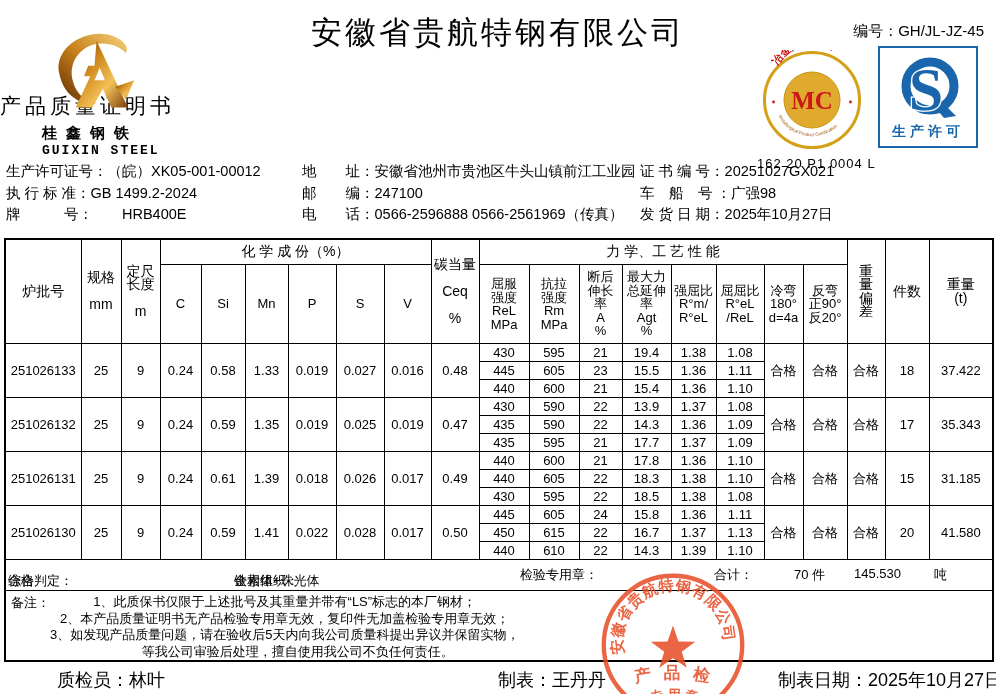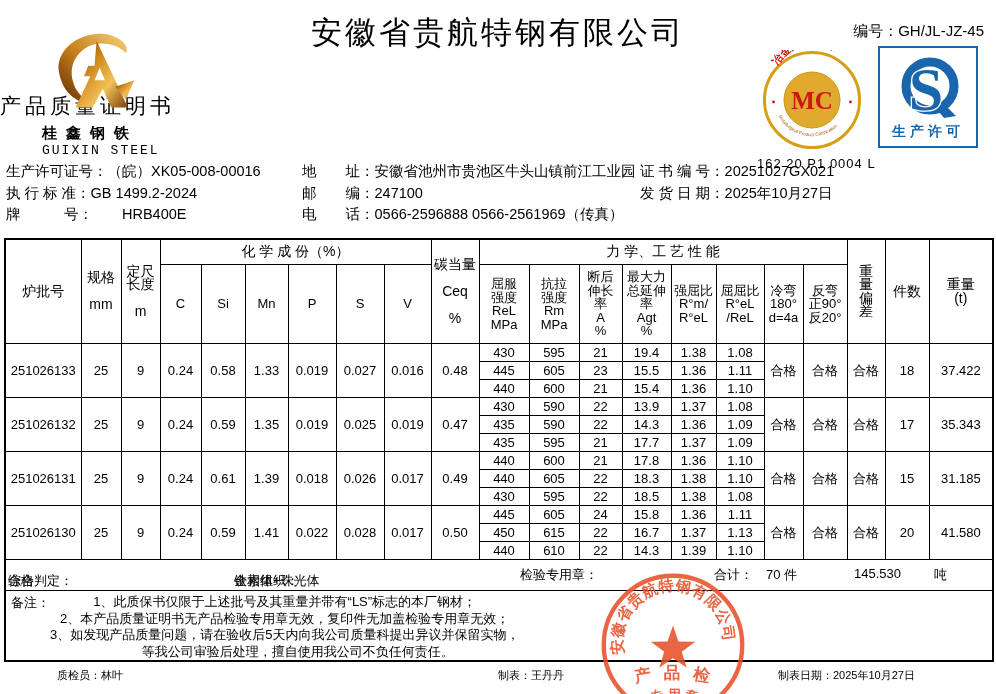--- a/index.html
+++ b/index.html
@@ -6,21 +6,21 @@
   .page{position:relative;width:996px;height:694px;background:#fff;color:#000;
         font-family:"Liberation Sans","DejaVu Sans",sans-serif;overflow:hidden;}
   
   .company-title{position:absolute;left:0;top:12px;width:100%;text-align:center;
         font-family:"Liberation Serif","DejaVu Serif",serif;font-size:31px;letter-spacing:3px;}
   .doc-title{position:absolute;left:0;top:92px;width:100%;text-align:left;
         font-family:"Liberation Serif","DejaVu Serif",serif;font-size:21px;letter-spacing:4px;}
   .doc-no{position:absolute;right:12px;top:22px;font-size:15px;}
   .logo-block{position:absolute;left:42px;top:26px;width:160px;text-align:left;}
   .logo-cn{font-size:15px;font-weight:bold;letter-spacing:9px;margin-top:2px;}
-  .logo-en{font-size:13px;font-family:"Liberation Mono","DejaVu Sans Mono",monospace;letter-spacing:2px;}
+  .logo-en{font-size:13px;font-family:"Liberation Mono","DejaVu Sans Mono",monospace;letter-spacing:2px;font-weight:bold;}
   .mc-block{position:absolute;left:757px;top:50px;width:110px;text-align:center;}
   .mc-caption{font-size:13px;margin-top:2px;letter-spacing:1px;white-space:nowrap;}
   .sq-box{position:absolute;left:878px;top:46px;width:96px;height:98px;border:2px solid #1a66ad;
         background:#fff;text-align:center;}
   
   .info{position:absolute;top:161px;left:0;width:996px;font-size:14.5px;}
   .info .col{position:absolute;top:0;}
   .info .line{height:21.5px;line-height:21.5px;white-space:nowrap;}
   .col-left{left:6px;}
   .col-mid{left:302px;}
@@ -35,21 +35,21 @@
   tr.hrow2 th{height:78px;}
   tbody.data tr{height:18px;}
   tbody.data td{font-size:13px;}
   td.sumrow{border-top:2px solid #000;height:30px;position:relative;font-size:14.5px;text-align:left;}
   td.sumrow span{position:absolute;top:6px;white-space:nowrap;}
   td.notesrow{border-top:2px solid #000;height:68px;text-align:left;vertical-align:top;font-size:14px;}
   .notes-flex{display:flex;padding:3px 0 0 5px;}
   .notes-label{white-space:nowrap;}
   .notes-lines div{line-height:16.5px;white-space:pre;}
   
-  .footer-item{position:absolute;top:668px;font-size:11px;white-space:nowrap;}
+  .footer-item{position:absolute;top:668px;font-size:18px;white-space:nowrap;}
   
   .stamp{position:absolute;left:595px;top:567px;width:156px;height:156px;opacity:.88;
         pointer-events:none;z-index:5;}
 </style>
 </head>
 <body>
 
 <div class="page">
 
   <div class="company-title">安徽省贵航特钢有限公司</div>
@@ -102,31 +102,32 @@
     <svg width="92" height="94" viewBox="0 0 92 94">
       <circle cx="48" cy="38" r="24" fill="none" stroke="#1a66ad" stroke-width="9"></circle>
       <path d="M58,52 L74,68 L62,70 L52,58 Z" fill="#1a66ad"></path>
       <text x="44" y="62" text-anchor="middle" font-size="62" font-weight="bold" fill="#1a66ad" stroke="#ffffff" stroke-width="2.5" paint-order="stroke" font-family="Liberation Serif,serif">S</text>
       <text x="46" y="88" text-anchor="middle" font-size="14" font-weight="bold" fill="#1a66ad" letter-spacing="4">生产许可</text>
     </svg>
   </div>
 
   <div class="info">
     <div class="col col-left">
-      <div class="line"><span>生产许可证号：</span><span>（皖）XK05-008-00016</span></div>
+      <div class="line"><span>生产许可证号：</span><span>（皖）XK05-001-00012</span></div>
       <div class="line"><span>执 行 标 准：</span><span>GB 1499.2-2024</span></div>
       <div class="line"><span>牌　　　号：</span><span>　　HRB400E</span></div>
     </div>
     <div class="col col-mid">
       <div class="line"><span>地　　址：</span><span>安徽省池州市贵池区牛头山镇前江工业园</span></div>
       <div class="line"><span>邮　　编：</span><span>247100</span></div>
       <div class="line"><span>电　　话：</span><span>0566-2596888  0566-2561969（传真）</span></div>
     </div>
     <div class="col col-right">
       <div class="line"><span>证 书 编 号：</span><span>20251027GX021</span></div>
+      <div class="line"><span>车　船　号 ：</span><span>广强98</span></div>
       <div class="line"><span>发 货 日 期：</span><span>2025年10月27日</span></div>
     </div>
   </div>
 
   <table class="cert">
     <colgroup>
       <col style="width:76px">
         <col style="width:40px">
         <col style="width:39px">
       <col style="width:41px">
@@ -376,21 +377,21 @@
           <span style="left:2px">
               <span>综合判定：</span>
               <span>合格</span>
             </span>
           <span style="left:228px">
               <span>金相组织：</span>
               <span>铁素体+珠光体</span>
             </span>
           <span style="left:514px">检验专用章：</span>
           <span style="left:708px">合计：</span>
-          <span style="left:760px">70 件</span>
+          <span style="left:788px">70 件</span>
           <span style="left:848px">145.530</span>
           <span style="left:928px">吨</span>
         </td>
       </tr>
       <tr>
         <td class="notesrow" colspan="21">
           <div class="notes-flex">
             <div class="notes-label">备注：</div>
             <div class="notes-lines">
               <div>1、此质保书仅限于上述批号及其重量并带有“LS”标志的本厂钢材；</div>

